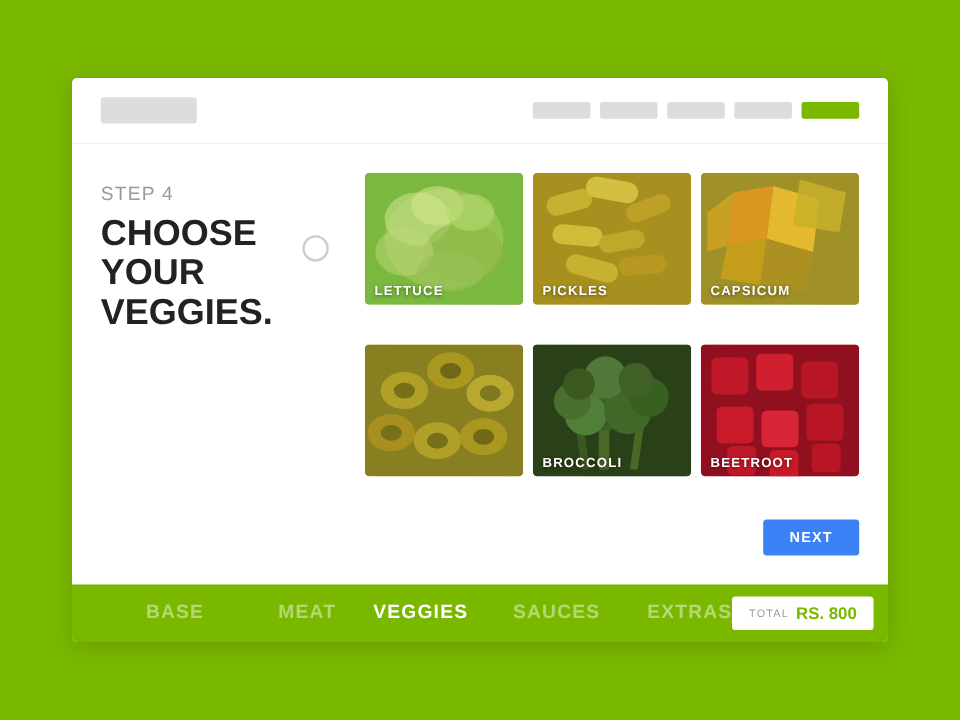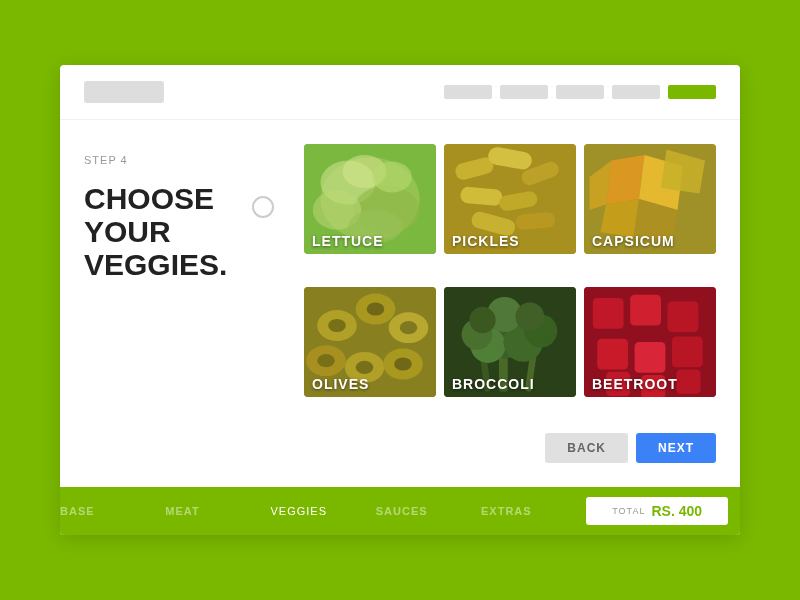--- a/index.html
+++ b/index.html
@@ -59,24 +59,24 @@
     
     .left-panel {
       width: 200px;
       display: flex;
       flex-direction: column;
       justify-content: flex-start;
       padding-top: 10px;
       position: relative;
     }
     .step-label {
-      font-size: 11px;
+      font-size: 16px;
       color: #999;
       letter-spacing: 1px;
-      margin-bottom: 16px;
+      margin-bottom: 6px;
       text-transform: uppercase;
     }
     .step-title {
       font-size: 30px;
       font-weight: 900;
       color: #222;
       text-transform: uppercase;
       line-height: 1.1;
     }
     .radio-indicator {
@@ -124,21 +124,21 @@
     .veggie-broccoli { background: linear-gradient(135deg, #3a5a28 0%, #507840 40%, #406830 70%, #284820 100%); }
     .veggie-beetroot { background: linear-gradient(135deg, #c02030 0%, #e03040 40%, #a01828 70%, #801020 100%); }
 
     
     .veggie-label {
       position: absolute;
       bottom: 0;
       left: 0;
       right: 12px;
       padding: 5px 8px;
-      font-size: 14px;
+      font-size: 11px;
       font-weight: 700;
       color: #fff;
       text-transform: uppercase;
       letter-spacing: 1px;
       text-shadow: 0 1px 3px rgba(0,0,0,0.5);
     }
     
     .actions {
       display: flex;
       justify-content: flex-end;
@@ -168,40 +168,40 @@
       height: 48px;
       background: #7ab800;
       border-radius: 0 0 4px 4px;
       display: flex;
       align-items: center;
     }
     .nav-item {
       flex: 1;
       display: flex;
       align-items: center;
-      justify-content: flex-start;
+      justify-content: flex-end;
       height: 100%;
-      font-size: 11px;
+      font-size: 16px;
       font-weight: 700;
       text-transform: uppercase;
       letter-spacing: 1px;
       color: rgba(255,255,255,0.7);
       cursor: pointer;
     }
     .nav-item.active {
       color: #fff;
-      font-weight: 400;
+      font-weight: 700;
     }
     .nav-item.dimmed {
       color: rgba(255,255,255,0.45);
     }
     .total-badge {
       background: #fff;
       color: #333;
-      padding: 6px 26px;
+      padding: 6px 14px;
       border-radius: 3px;
       font-size: 12px;
       font-weight: 700;
       display: flex;
       align-items: center;
       gap: 6px;
       margin-right: 12px;
       white-space: nowrap;
     }
     .total-badge .total-label {
@@ -313,21 +313,20 @@
               <ellipse cx="95" cy="42" rx="18" ry="14" fill="#b8a830"></ellipse>
               <ellipse cx="95" cy="42" rx="8" ry="6" fill="#807820"></ellipse>
               <ellipse cx="20" cy="72" rx="18" ry="14" fill="#a89020"></ellipse>
               <ellipse cx="20" cy="72" rx="8" ry="6" fill="#787018"></ellipse>
               <ellipse cx="55" cy="78" rx="18" ry="14" fill="#b0a028"></ellipse>
               <ellipse cx="55" cy="78" rx="8" ry="6" fill="#787018"></ellipse>
               <ellipse cx="90" cy="75" rx="18" ry="14" fill="#a89820"></ellipse>
               <ellipse cx="90" cy="75" rx="8" ry="6" fill="#706818"></ellipse>
             </svg>
           </div>
-          <div class="veggie-label">OLIVES</div>
         </div>
 
         <div class="veggie-item">
           <div class="veggie-bg veggie-broccoli food-shape">
             <svg width="100%" height="100%" viewBox="0 0 120 110" xmlns="http://www.w3.org/2000/svg" preserveAspectRatio="xMidYMid slice">
               <rect width="120" height="110" fill="#2a4018"></rect>
               <rect x="50" y="60" width="8" height="40" fill="#4a6828" rx="2"></rect>
               <rect x="35" y="70" width="6" height="30" fill="#3a5820" rx="2" transform="rotate(-8 38 85)"></rect>
               <rect x="76" y="65" width="6" height="35" fill="#4a6828" rx="2" transform="rotate(8 79 82)"></rect>
               <circle cx="55" cy="50" r="20" fill="#3a6028"></circle>
@@ -357,21 +356,20 @@
               <rect x="52" y="85" width="22" height="22" rx="4" fill="#c81a28"></rect>
               <rect x="84" y="80" width="22" height="22" rx="4" fill="#b81525"></rect>
             </svg>
           </div>
           <div class="veggie-label">BEETROOT</div>
         </div>
 
       </div>
 
       <div class="actions">
-        <button class="btn btn-back">BACK</button>
         <button class="btn btn-next">NEXT</button>
       </div>
     </div>
   </div>
 
   <div class="bottom-nav">
     <div class="nav-item dimmed">
       <span>BASE</span>
     </div>
     <div class="nav-item dimmed">
@@ -381,16 +379,16 @@
       <span>VEGGIES</span>
     </div>
     <div class="nav-item dimmed">
       <span>SAUceS</span>
     </div>
     <div class="nav-item dimmed">
       <span>EXTRAS</span>
     </div>
     <div class="total-badge">
       <span class="total-label">TOTAL</span>
-      <span class="total-amount">RS. 400</span>
+      <span class="total-amount">RS. 800</span>
     </div>
   </div>
 </div>
 
 </body></html>

